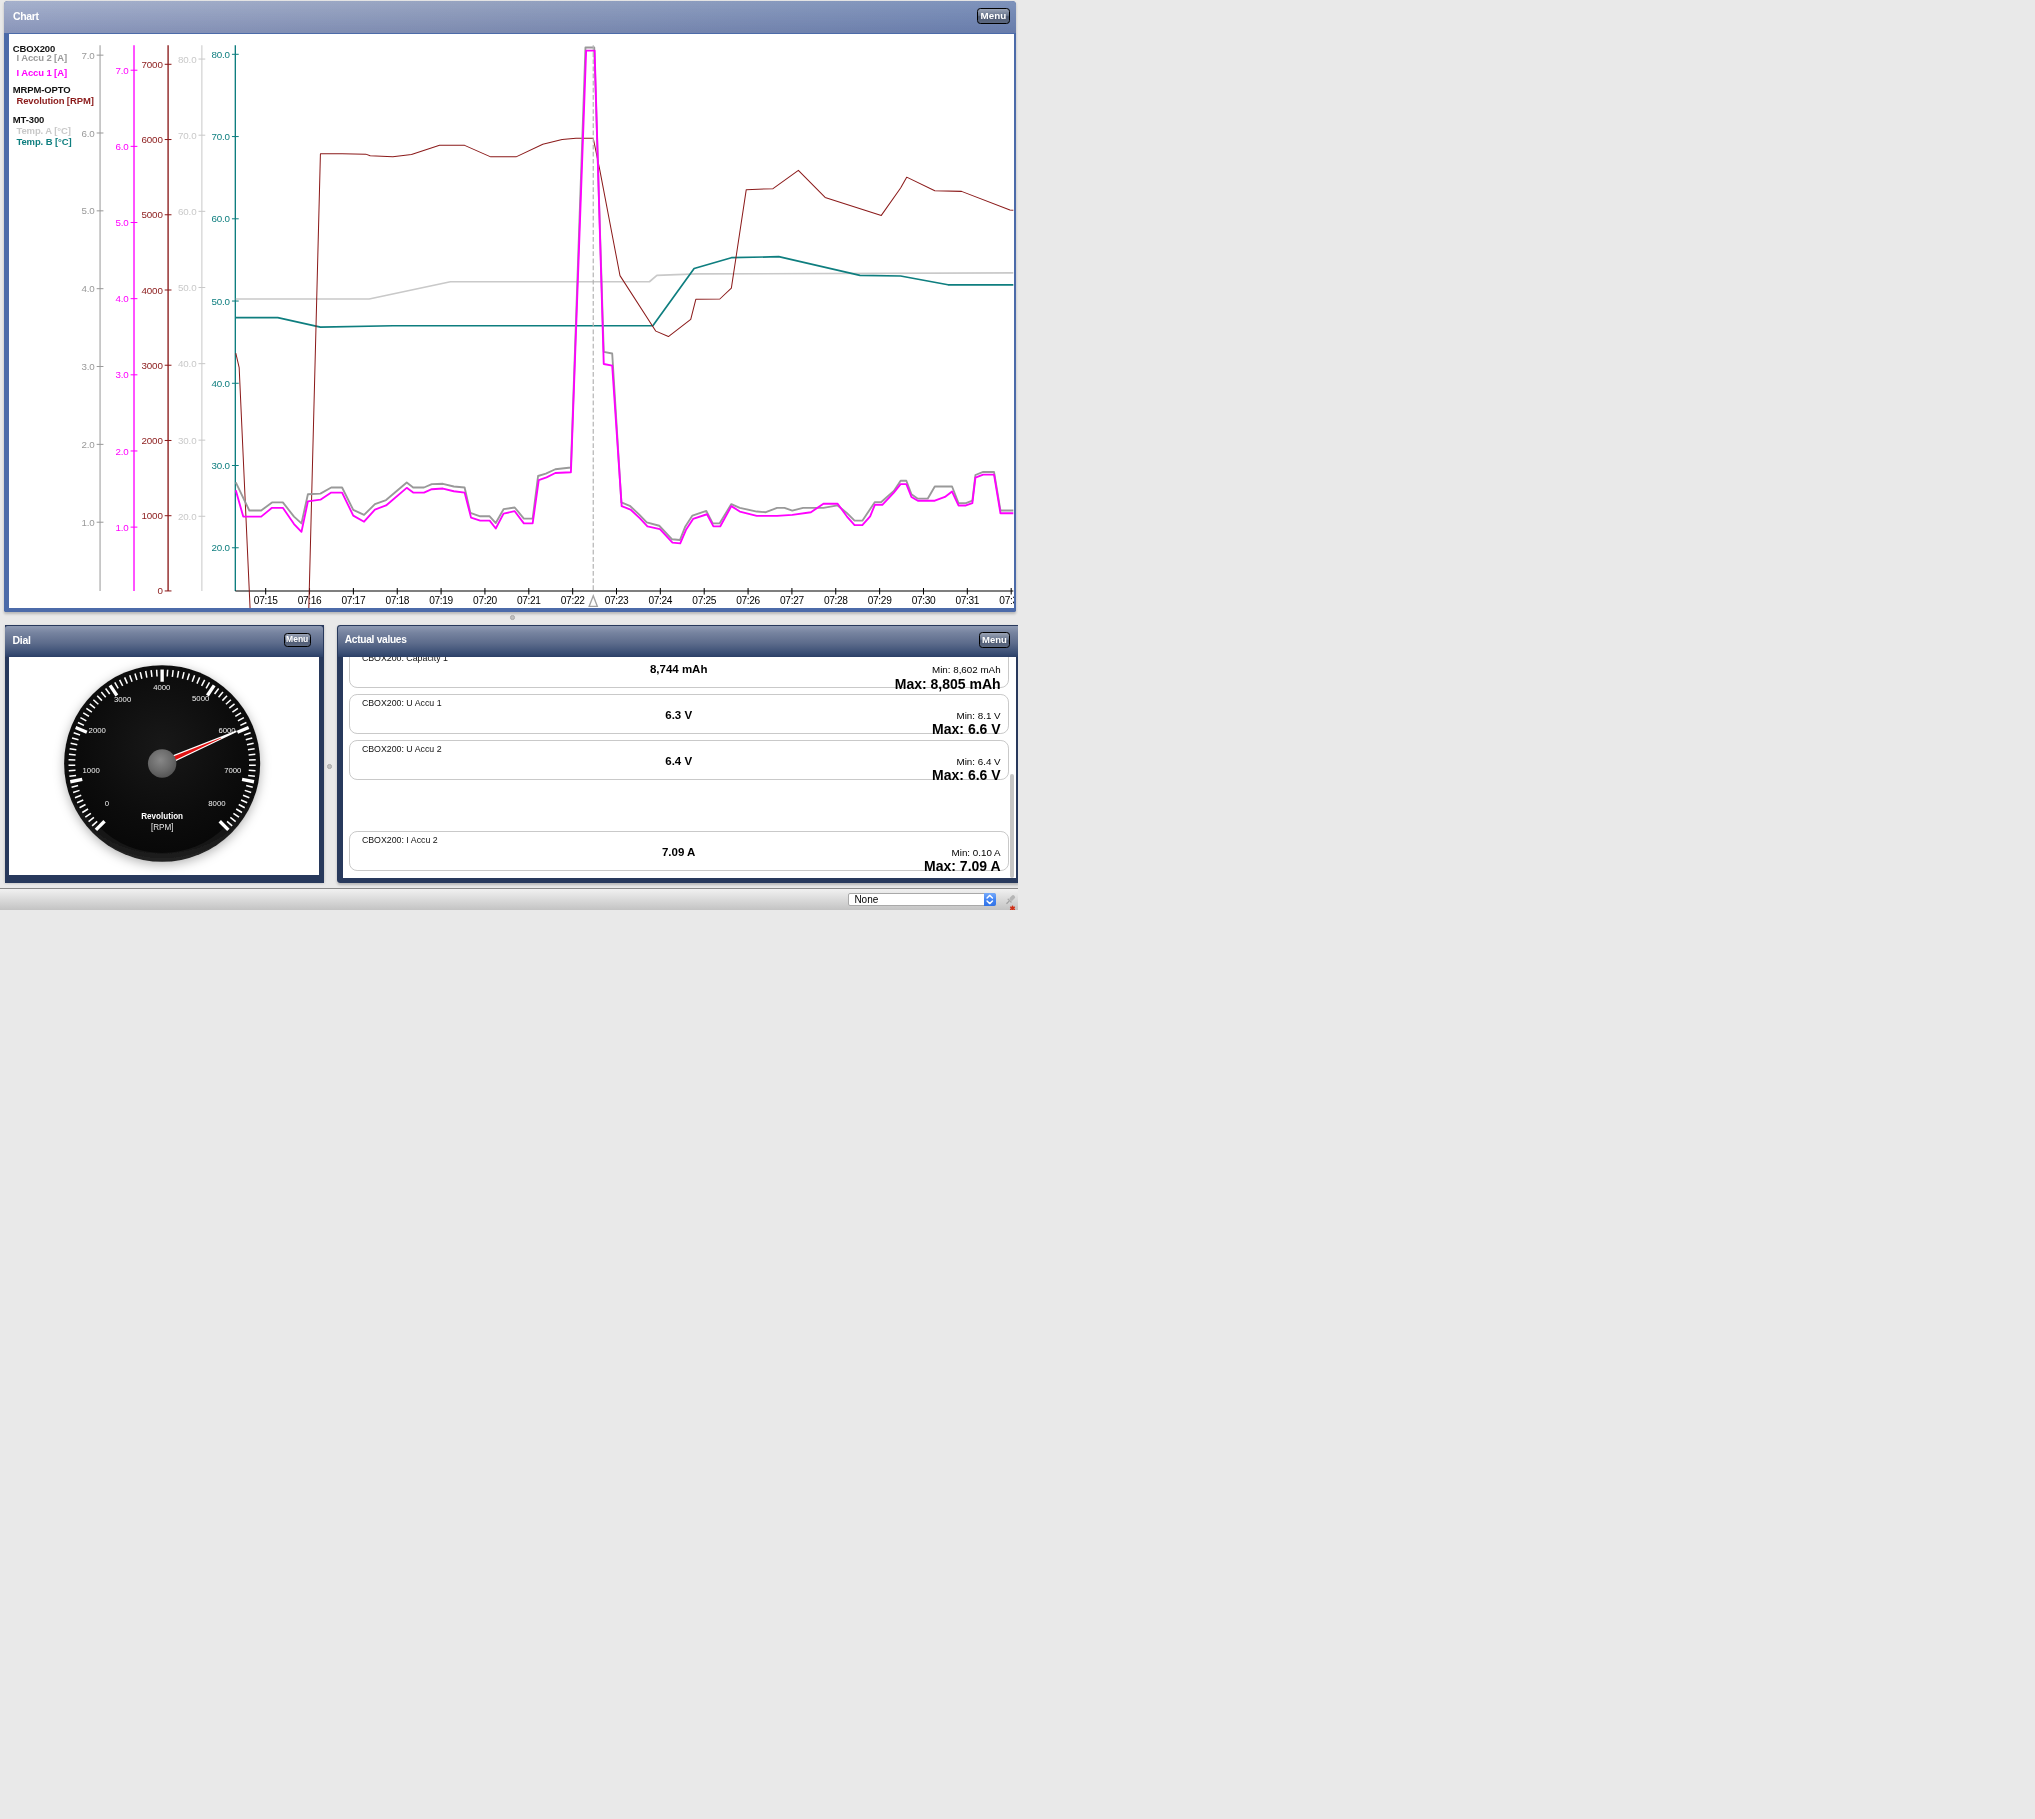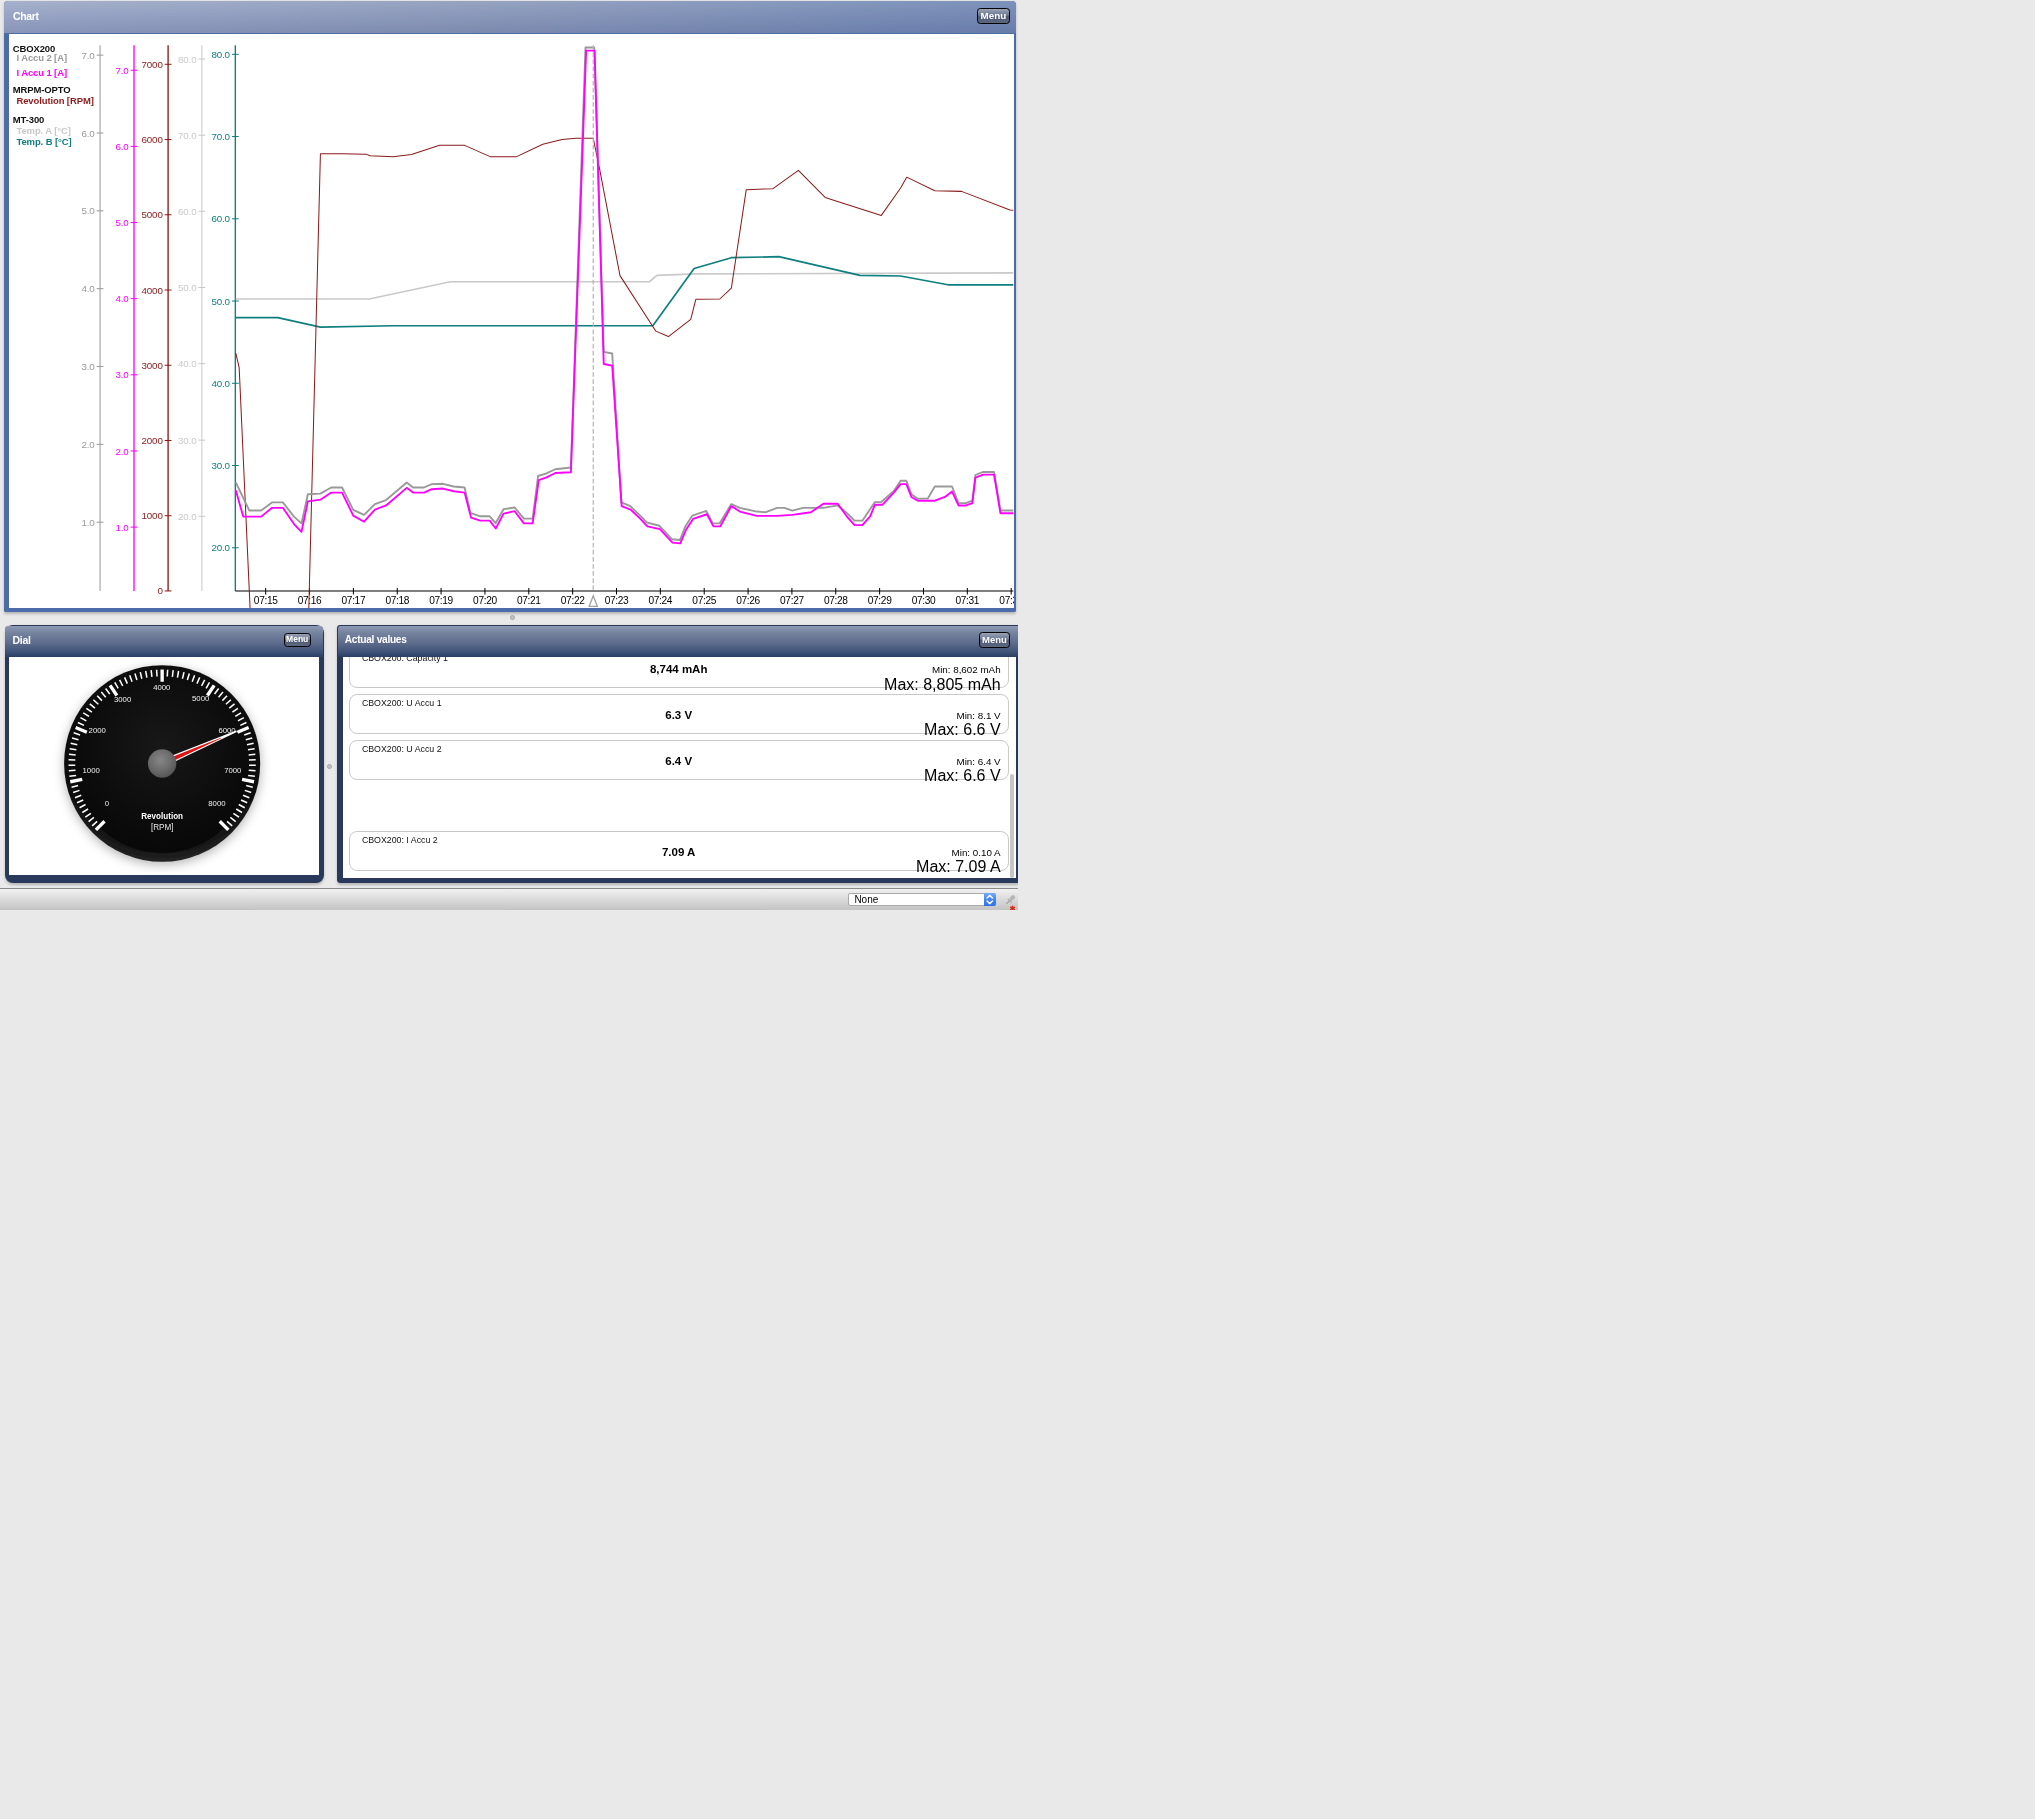--- a/index.html
+++ b/index.html
@@ -9,34 +9,34 @@
   .hdrtitle{color:#fff;font-weight:bold;position:absolute;letter-spacing:-0.3px;}
   .menubtn{position:absolute;box-sizing:border-box;color:#fff;font-weight:bold;text-align:center;
     border:1.4px solid #000;border-radius:3.4px;
     background:linear-gradient(#9aa3b5 0%, #6b7890 45%, #4e5a72 55%, #5c6880 100%);}
   
   #chartpanel{left:4.4px;top:0.7px;width:1012px;height:611px;background:#4c6ba9;border-radius:4.1px 4.1px 1.4px 1.4px;box-shadow:0 1.4px 2.7px rgba(0,0,0,0.22);}
   #charthdr{position:absolute;left:0;top:0;width:100%;height:32.5px;border-radius:4.1px 4.1px 0 0;
     background:linear-gradient(rgba(18,35,105,0),rgba(18,35,105,0.20)),linear-gradient(90deg,#a6b1cd 0%,#97a4c1 45%,#7d92bb 100%);}
   #chartwhite{position:absolute;left:4.4px;top:33px;width:1005px;height:574px;background:#fff;}
   
-  #dialpanel{left:4.7px;top:625px;width:319px;height:258px;background:#28395c;border-radius:8px;box-shadow:0 1.4px 2.7px rgba(0,0,0,0.22);}
+  #dialpanel{left:4.7px;top:625px;width:319px;height:258px;background:#28395c;border-radius:0;box-shadow:0 1.4px 2.7px rgba(0,0,0,0.22);}
   #avpanel{left:337px;top:625px;width:682px;height:258px;background:#28395c;border-radius:3.4px 0 0 3.4px;box-shadow:0 1.4px 2.7px rgba(0,0,0,0.22);}
   .hdr2{position:absolute;left:0.7px;top:0.7px;right:0.7px;height:31.5px;border-radius:2.7px 2.7px 0 0;
     background:linear-gradient(#8e9ab3 0%,#76839f 22%,#5d6c8c 55%,#3a4e74 88%,#2b3f66 100%);}
   .white2{position:absolute;background:#fff;}
   #dialwhite{left:4.4px;top:32px;width:310px;height:218px;}
   #avwhite{left:5.6px;top:32px;width:673px;height:221px;overflow:hidden;}
   
   .card{position:absolute;left:6.1px;width:660px;height:40px;background:#fff;border:0.7px solid #c9c9c9;
         border-radius:8.1px;box-sizing:border-box;}
   .cardlabel{position:absolute;left:12.2px;top:3.4px;font-size:8.8px;color:#111;}
   .cardvalue{position:absolute;left:0;right:0;top:14.2px;text-align:center;font-size:11.5px;font-weight:bold;color:#000;}
   .cardmin{position:absolute;right:7.1px;top:14.6px;font-size:9.8px;color:#000;padding-left:44px;}
-  .cardmax{position:absolute;right:7.1px;top:26.4px;font-size:16px;color:#000;}
+  .cardmax{position:absolute;right:7.1px;top:26.4px;font-size:14px;color:#000;font-weight:bold;}
   
   #footer{position:absolute;left:0;top:888px;width:1018px;height:21.7px;
     background:linear-gradient(#f1f1f1 0%,#c1c1c1 100%);border-top:0.7px solid #8a8a8a;}
   #noneselect{position:absolute;left:848px;top:4.1px;width:148px;height:13px;background:#fff;
     border:0.7px solid #a9a9a9;border-radius:2px;box-sizing:border-box;}
   #noneselect span{position:absolute;left:5.4px;top:0;font-size:10px;color:#000;}
   #spinner{position:absolute;right:-0.7px;top:-0.7px;width:11.5px;height:13px;border-radius:0 2px 2px 0;
     background:linear-gradient(#76aafa 0%,#4485f4 50%,#3173e6 100%);}
   .dot{position:absolute;width:4.7px;height:4.7px;border-radius:50%;background:#c0c0c0;border:0.7px solid #a8a8a8;box-sizing:border-box;}
 </style>

